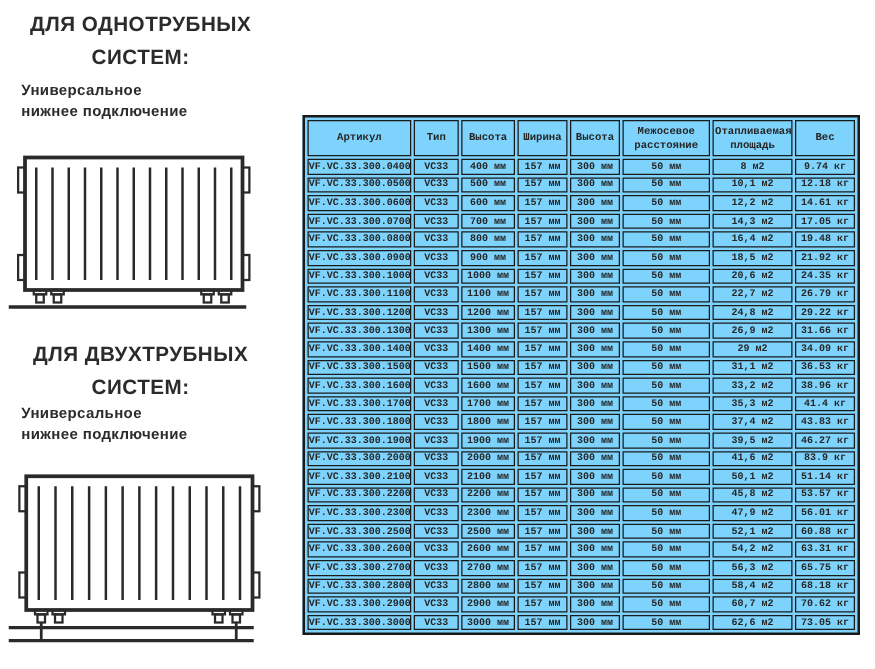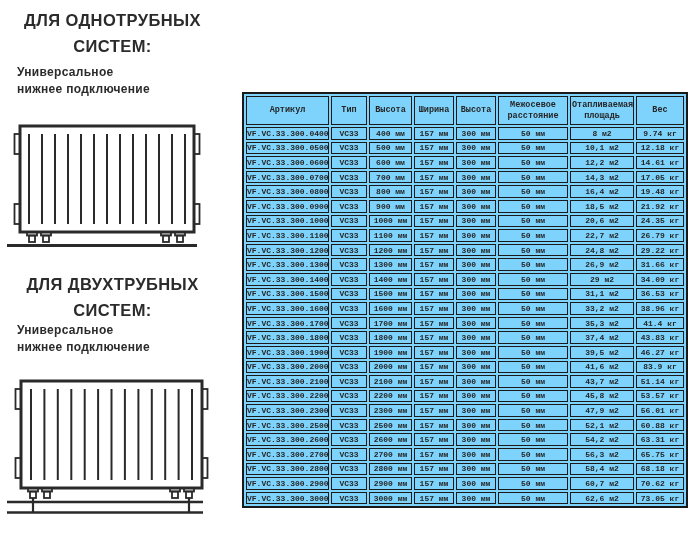--- a/index.html
+++ b/index.html
@@ -376,21 +376,21 @@
           <td>41,6 м2</td>
           <td>83.9 кг</td>
         </tr>
         <tr>
           <td>VF.VC.33.300.2100</td>
           <td>VC33</td>
           <td>2100 мм</td>
           <td>157 мм</td>
           <td>300 мм</td>
           <td>50 мм</td>
-          <td>43,7 м2</td>
+          <td>50,1 м2</td>
           <td>51.14 кг</td>
         </tr>
         <tr>
           <td>VF.VC.33.300.2200</td>
           <td>VC33</td>
           <td>2200 мм</td>
           <td>157 мм</td>
           <td>300 мм</td>
           <td>50 мм</td>
           <td>45,8 м2</td>

